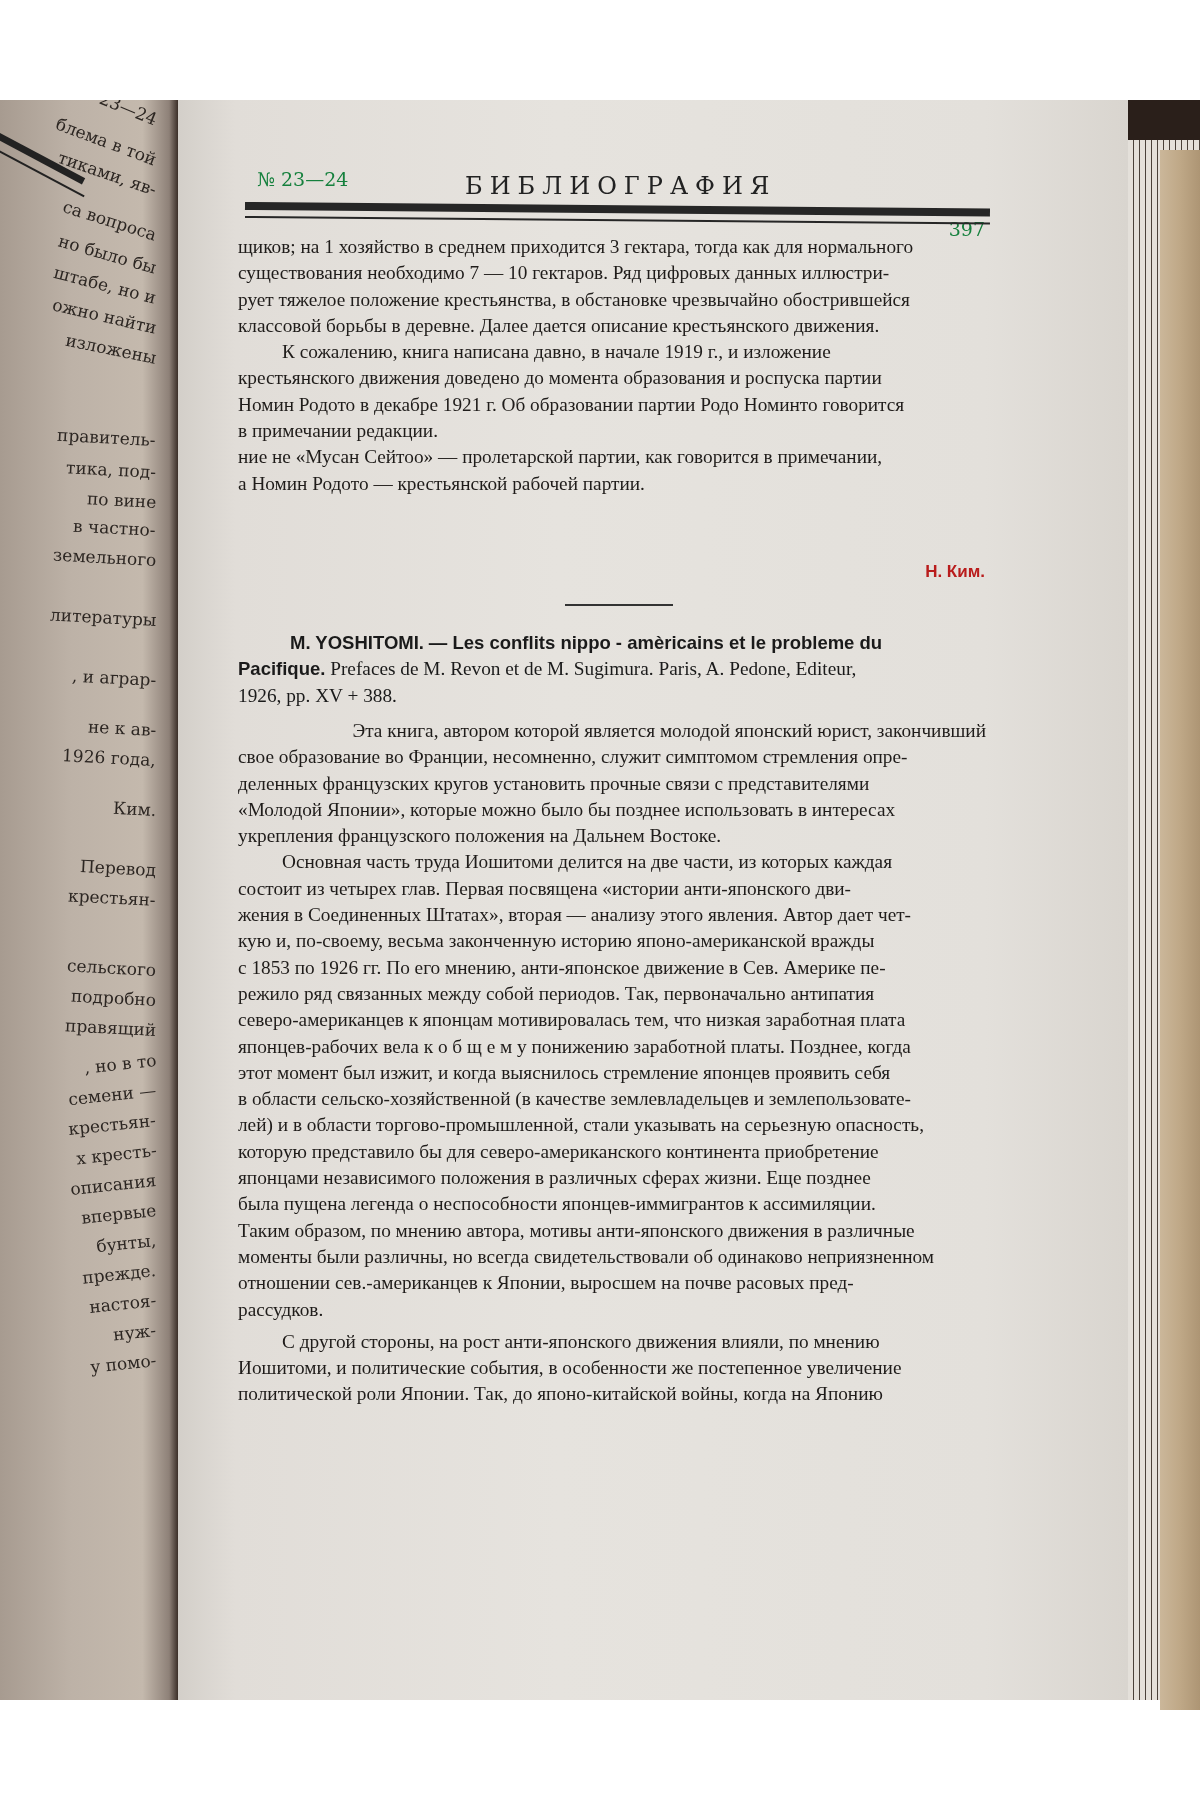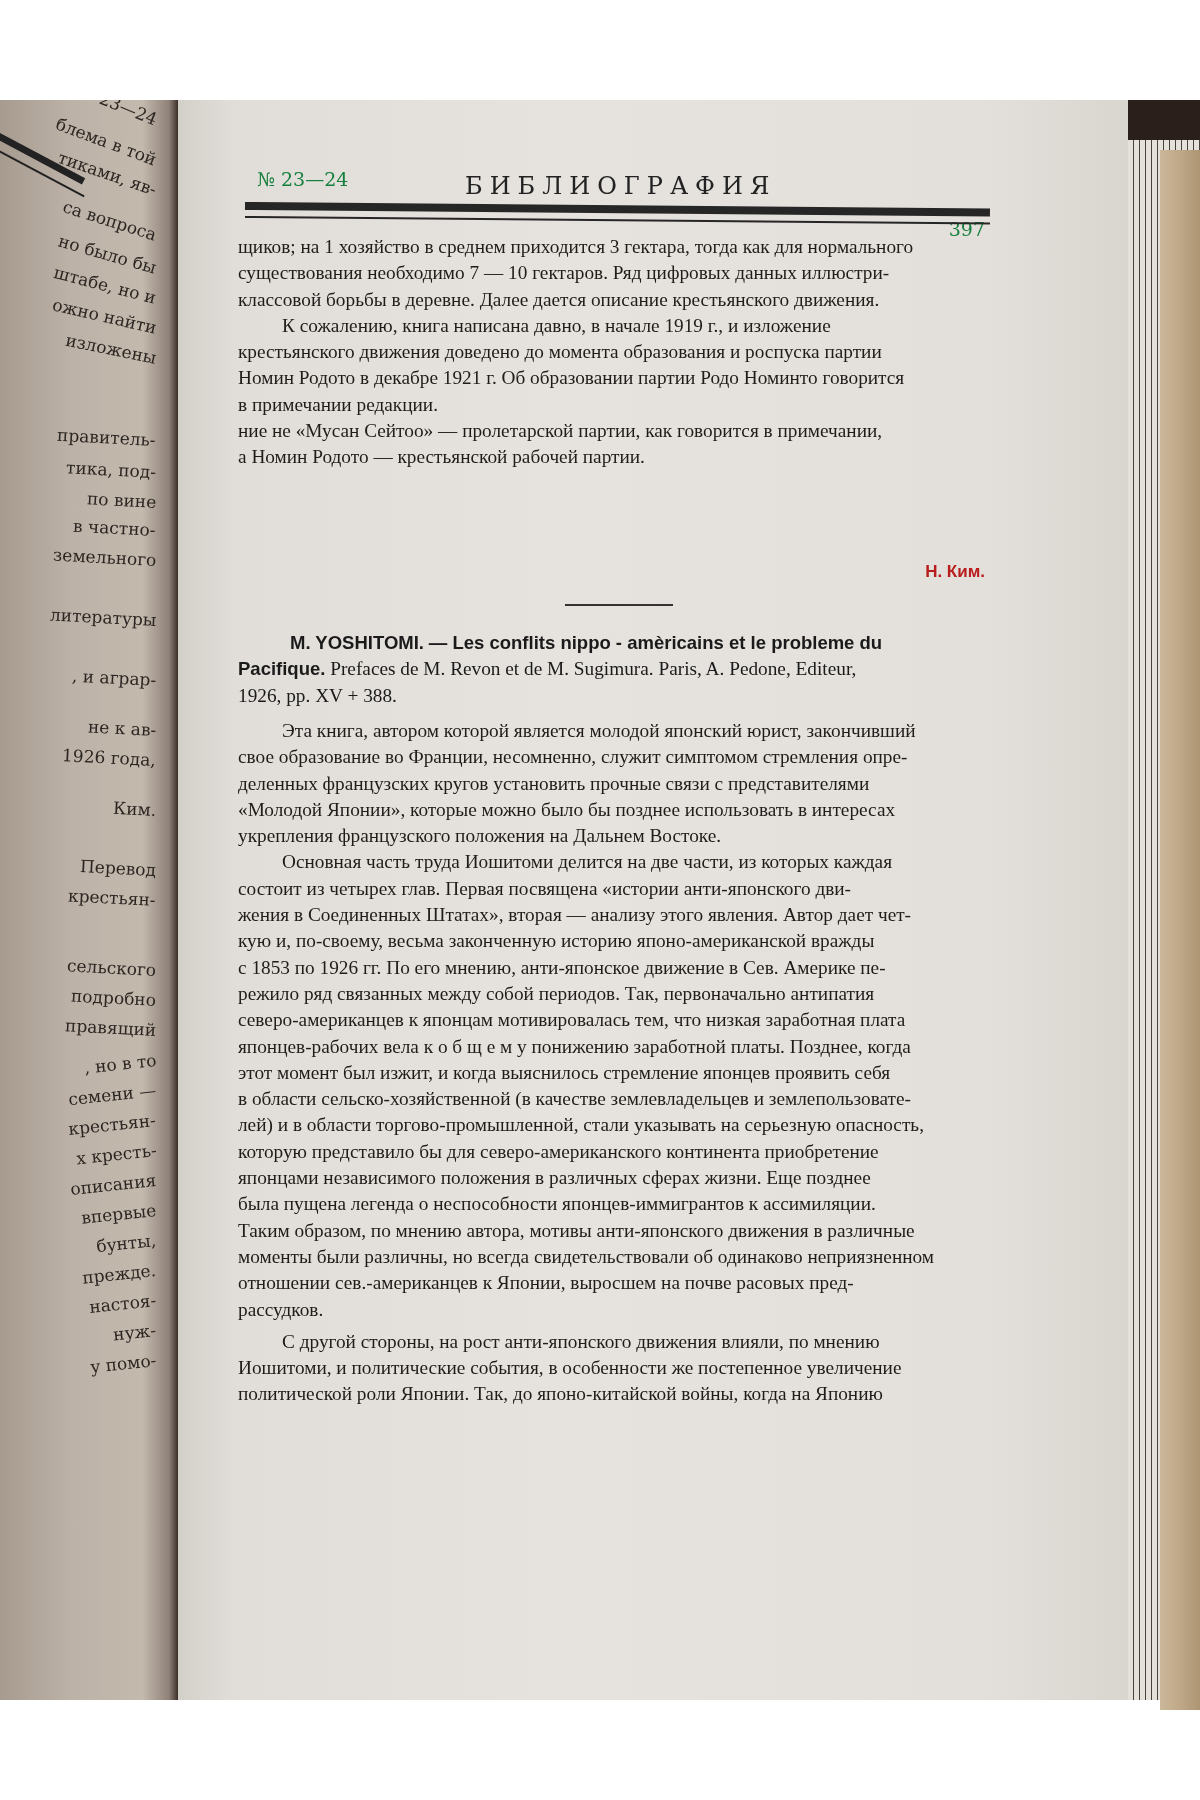--- a/index.html
+++ b/index.html
@@ -139,20 +139,21 @@
   <span class="section-title">БИБЛИОГРАФИЯ</span>
   <span class="page-number">397</span>
   <div class="rule-thick"></div>
   <div class="rule-thin"></div>
 </div>
 
 <div class="text-block" style="top:234px;">
   <div>
     <span class="line">щиков; на 1 хозяйство в среднем приходится 3 гектара, тогда как для нормального</span>
     <span class="line">существования необходимо 7 — 10 гектаров. Ряд цифровых данных иллюстри-</span>
+    <span class="line">рует тяжелое положение крестьянства, в обстановке чрезвычайно обострившейся</span>
     <span class="line">классовой борьбы в деревне. Далее дается описание крестьянского движения.</span>
   </div>
   <div>
     <span class="line" style="padding-left:44px">К сожалению, книга написана давно, в начале 1919 г., и изложение</span>
     <span class="line">крестьянского движения доведено до момента образования и роспуска партии</span>
     <span class="line">Номин Родото в декабре 1921 г. Об образовании партии Родо Номинто говорится</span>
     <span class="line">в примечании редакции.</span>
   </div>
   <div>
     <span class="line">ние не «Мусан Сейтоо» — пролетарской партии, как говорится в примечании,</span>
@@ -169,21 +170,21 @@
     <span class="bold">— Les conflits  nippo - amèricains et le probleme du</span>
   </span>
   <span class="line">
     <span class="bold">Pacifique.</span><span> Prefaces de M. Revon et de M. Sugimura. Paris, A. Pedone, Editeur,</span>
   </span>
   <span class="line">1926, pp. XV + 388.</span>
 </div>
 
 <div class="text-block" style="top:718px;">
   <div id="r2p1">
-      <span class="line" style="padding-left: 44px;">Эта книга, автором которой является молодой японский юрист, закончивший</span>
+      <span class="line" style="padding-left: 44px; text-align: right;">Эта книга, автором которой является молодой японский юрист, закончивший</span>
       <span class="line">свое образование во Франции, несомненно, служит симптомом стремления опре-</span>
       <span class="line">деленных французских кругов установить прочные связи с представителями</span>
       <span class="line">«Молодой Японии», которые можно было бы позднее использовать в интересах</span>
       <span class="line">укрепления французского положения на Дальнем Востоке.</span>
     </div>
   <div id="r2p2">
       <span class="line" style="padding-left: 44px;">Основная часть труда Иошитоми делится на две части, из которых каждая</span>
       <span class="line">состоит из четырех глав. Первая посвящена «истории анти-японского дви-</span>
       <span class="line">жения в Соединенных Штатах», вторая — анализу этого явления. Автор дает чет-</span>
       <span class="line">кую и, по-своему, весьма законченную историю японо-американской вражды</span>

